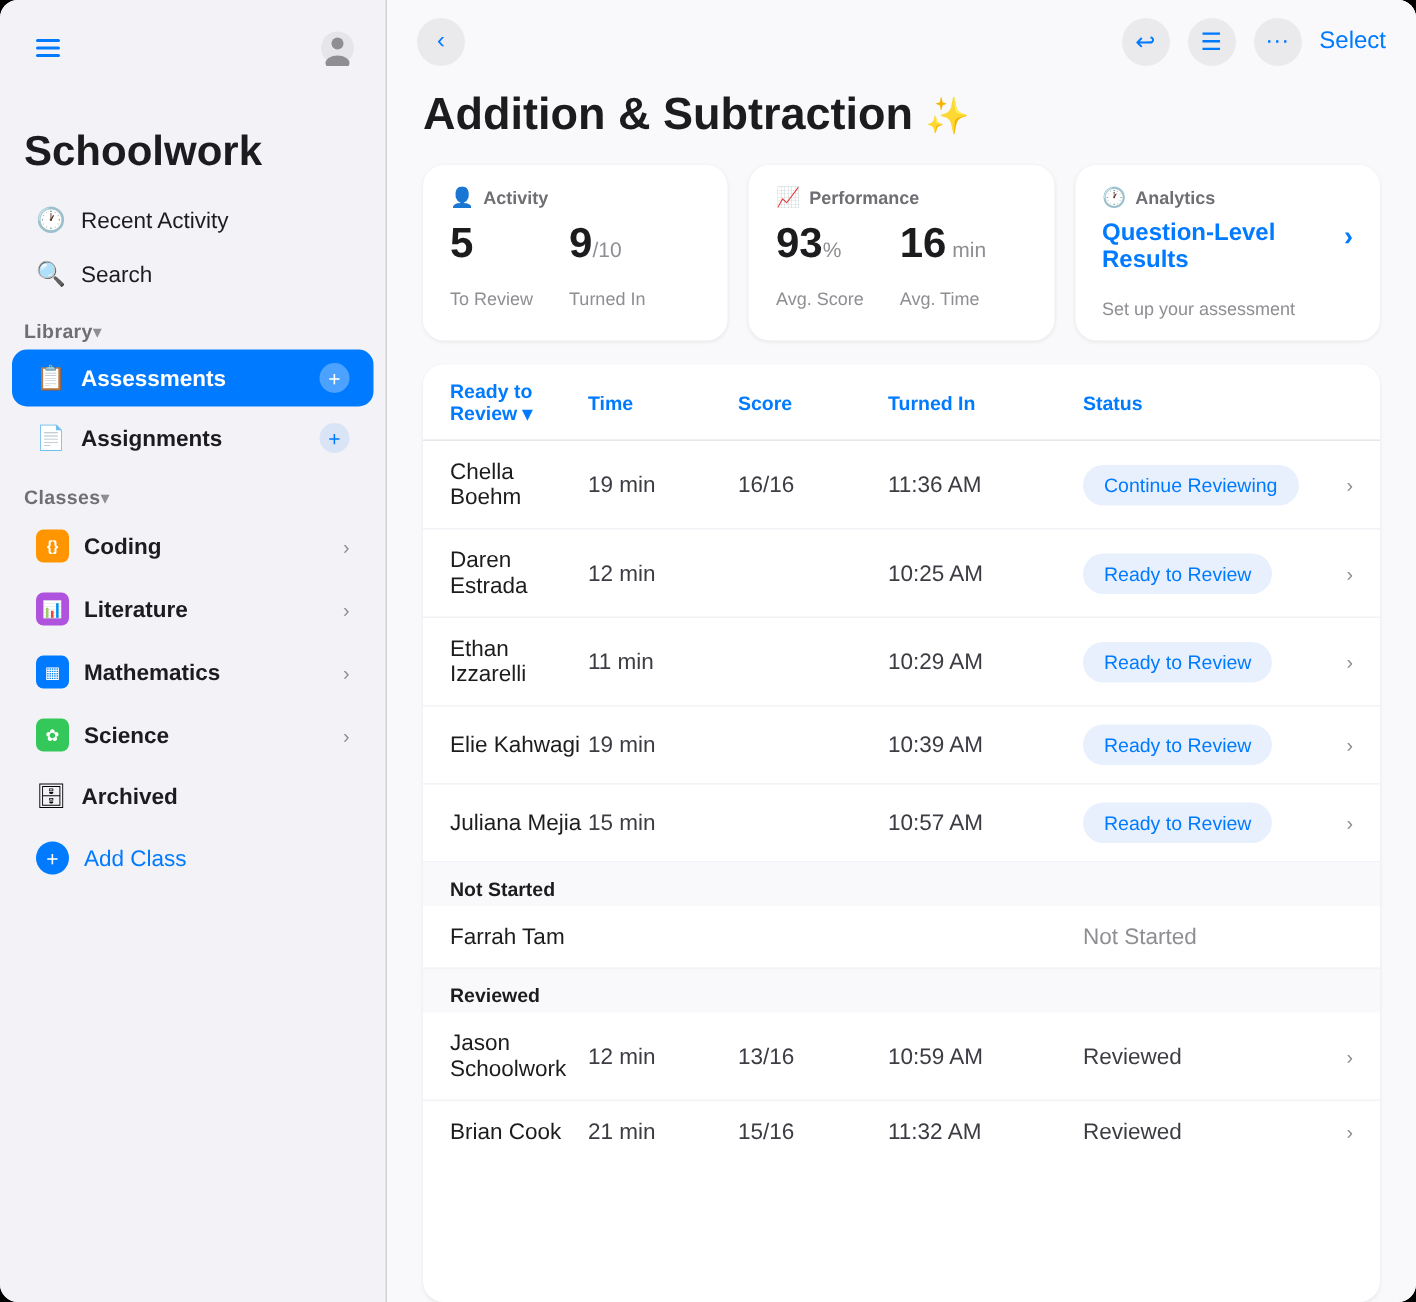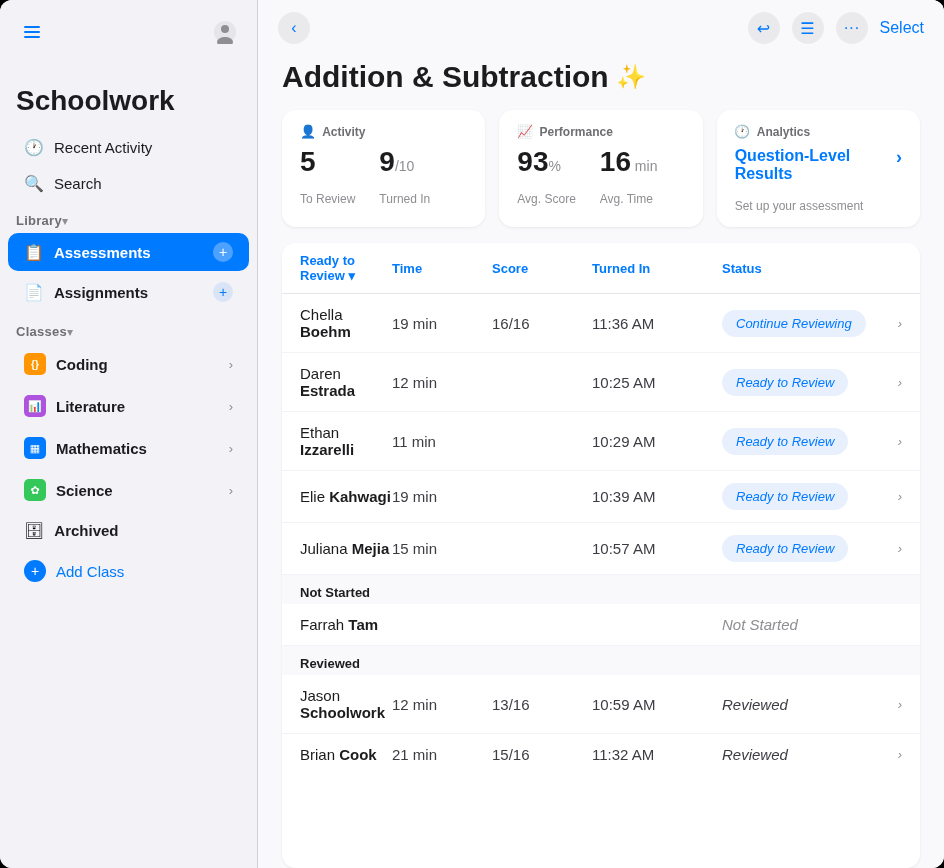--- a/index.html
+++ b/index.html
@@ -333,21 +333,21 @@
       grid-template-columns: 1fr 100px 100px 130px 180px;
       padding: 12px 18px;
       border-bottom: 1px solid #f2f2f7;
       align-items: center;
     }
     .table-row:last-child { border-bottom: none; }
     .student-name {
       font-size: 15px;
       color: #1c1c1e;
     }
-    .student-name span { font-weight: 700; }
+    .student-name span { font-weight: 400; }
     .cell-value {
       font-size: 15px;
       color: #3c3c43;
     }
     .status-badge {
       display: inline-flex;
       align-items: center;
       justify-content: center;
       padding: 6px 14px;
       border-radius: 20px;
@@ -361,21 +361,20 @@
       font-size: 15px;
       color: #8e8e93;
     }
     .status-text.reviewed {
       color: #3c3c43;
     }
     .status-with-chevron {
       display: flex;
       align-items: center;
       justify-content: space-between;
-      font-style: italic;
     }
   </style>
 </head>
 <body>
 
 <div class="app-container">
 
   <div class="sidebar">
     <div class="sidebar-header">
       <div class="sidebar-icon-btn">

